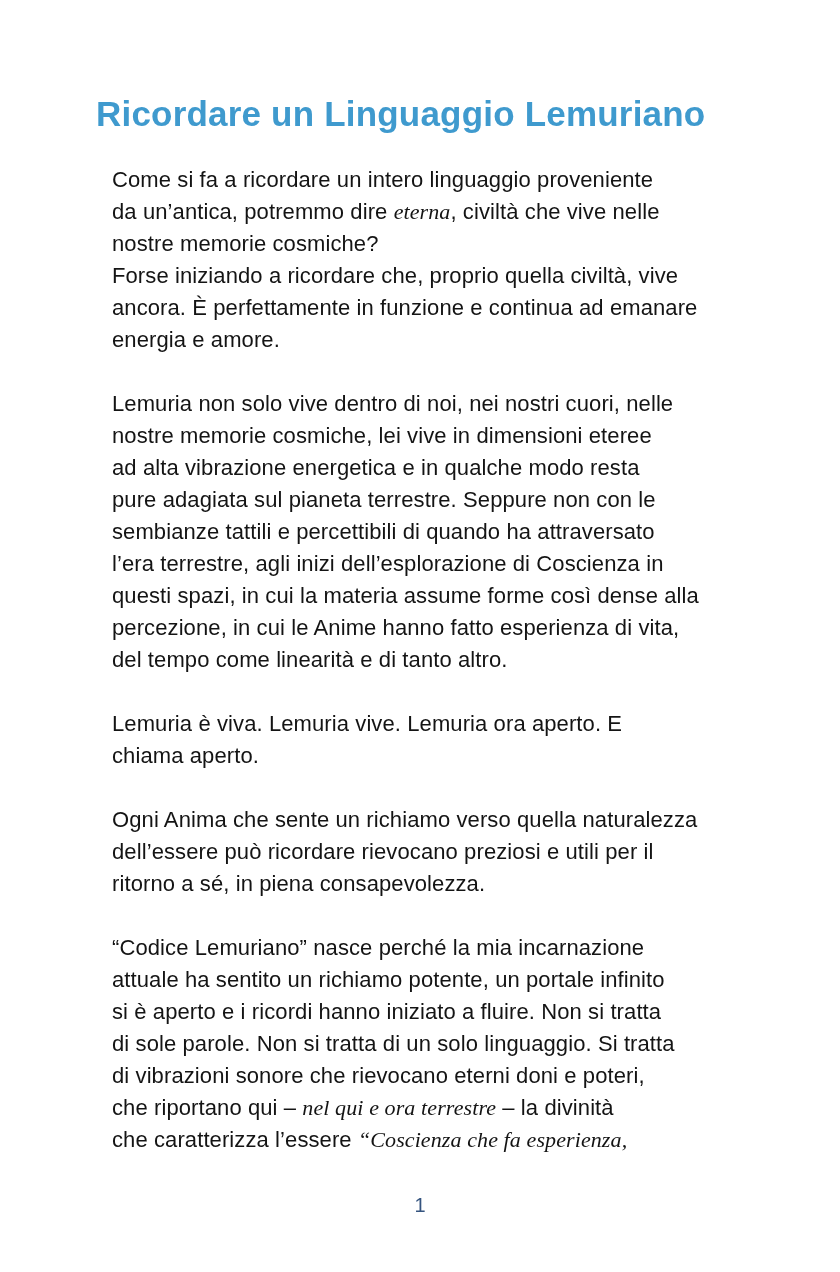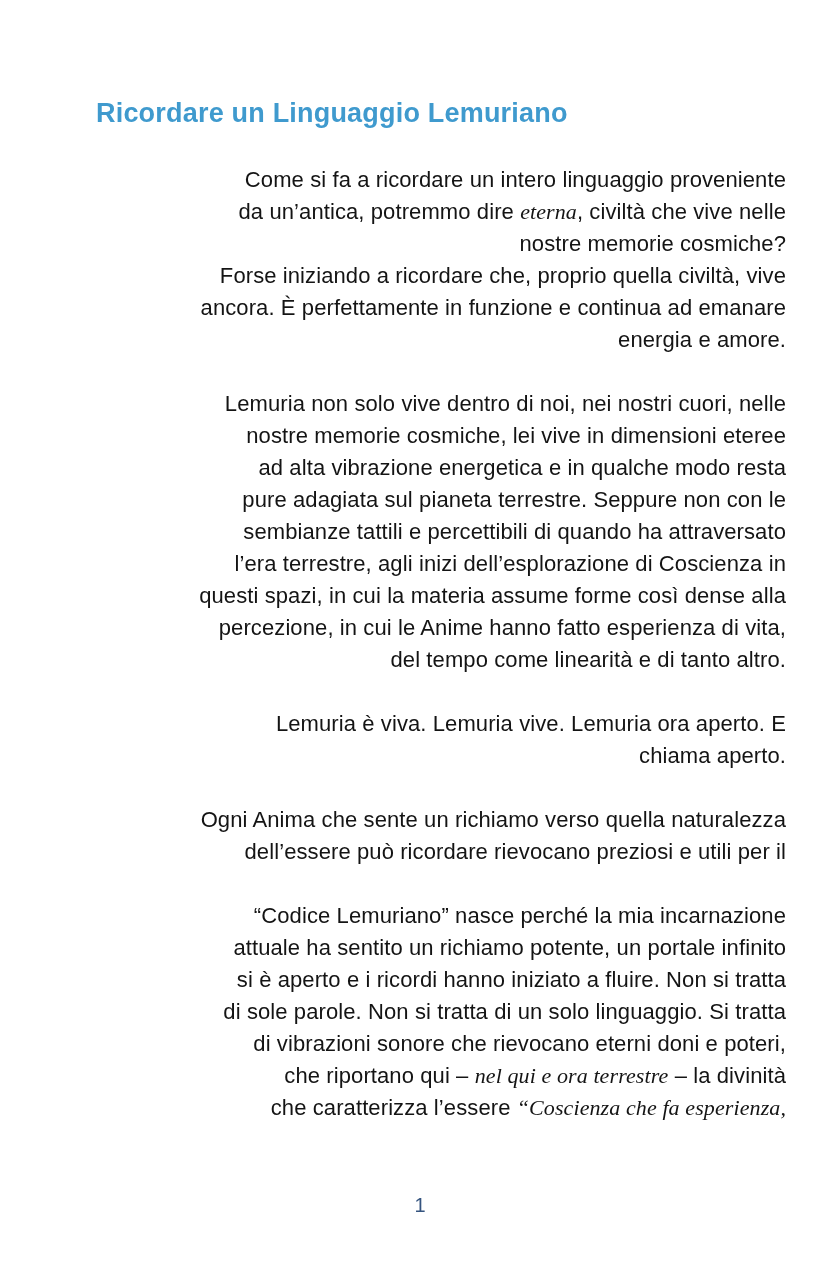--- a/index.html
+++ b/index.html
@@ -17,34 +17,33 @@
     overflow: hidden;
   }
   .content {
     position: absolute;
     left: 96px;
     top: 97px;
     width: 690px;
   }
   .title {
     margin: 0;
-    font-size: 27px;
+    font-size: 35px;
     line-height: 33px;
     font-weight: 700;
     color: var(--title-color, #3f9ace);
     letter-spacing: 0.2px;
   }
   .para {
     margin: 32px 0 0 16px;
     font-size: 22px;
     line-height: 32px;
     font-weight: 400;
     white-space: nowrap;
     letter-spacing: 0.1px;
-    text-align: right;
   }
   #body-text .para:first-child {
     margin-top: 34px;
   }
   .italic {
     font-style: italic;
     font-family: Liberation Serif, serif;
   }
   .page-number {
     position: absolute;
@@ -60,18 +59,18 @@
 </head>
 <body>
 
 <div class="page">
   <div class="content">
     <h1 class="title">Ricordare un Linguaggio Lemuriano</h1>
     <div id="body-text">
         <p class="para"><span>Come si fa a ricordare un intero linguaggio proveniente</span><br><span>da un’antica, potremmo dire </span><span class="italic">eterna</span><span>, civiltà che vive nelle</span><br><span>nostre memorie cosmiche?</span><br><span>Forse iniziando a ricordare che, proprio quella civiltà, vive</span><br><span>ancora. È perfettamente in funzione e continua ad emanare</span><br><span>energia e amore.</span></p>
         <p class="para"><span>Lemuria non solo vive dentro di noi, nei nostri cuori, nelle</span><br><span>nostre memorie cosmiche, lei vive in dimensioni eteree</span><br><span>ad alta vibrazione energetica e in qualche modo resta</span><br><span>pure adagiata sul pianeta terrestre. Seppure non con le</span><br><span>sembianze tattili e percettibili di quando ha attraversato</span><br><span>l’era terrestre, agli inizi dell’esplorazione di Coscienza in</span><br><span>questi spazi, in cui la materia assume forme così dense alla</span><br><span>percezione, in cui le Anime hanno fatto esperienza di vita,</span><br><span>del tempo come linearità e di tanto altro.</span></p>
         <p class="para"><span>Lemuria è viva. Lemuria vive. Lemuria ora aperto. E</span><br><span>chiama aperto.</span></p>
-        <p class="para"><span>Ogni Anima che sente un richiamo verso quella naturalezza</span><br><span>dell’essere può ricordare rievocano preziosi e utili per il</span><br></p>
+        <p class="para"><span>Ogni Anima che sente un richiamo verso quella naturalezza</span><br><span>dell’essere può ricordare rievocano preziosi e utili per il</span><br><span>ritorno a sé, in piena consapevolezza.</span></p>
         <p class="para"><span>“Codice Lemuriano” nasce perché la mia incarnazione</span><br><span>attuale ha sentito un richiamo potente, un portale infinito</span><br><span>si è aperto e i ricordi hanno iniziato a fluire. Non si tratta</span><br><span>di sole parole. Non si tratta di un solo linguaggio. Si tratta</span><br><span>di vibrazioni sonore che rievocano eterni doni e poteri,</span><br><span>che riportano qui – </span><span class="italic">nel qui e ora terrestre</span><span> – la divinità</span><br><span>che caratterizza l’essere </span><span class="italic">“Coscienza che fa esperienza,</span></p>
       </div>
   </div>
   <div class="page-number">1</div>
 </div>
 
 </body></html>

